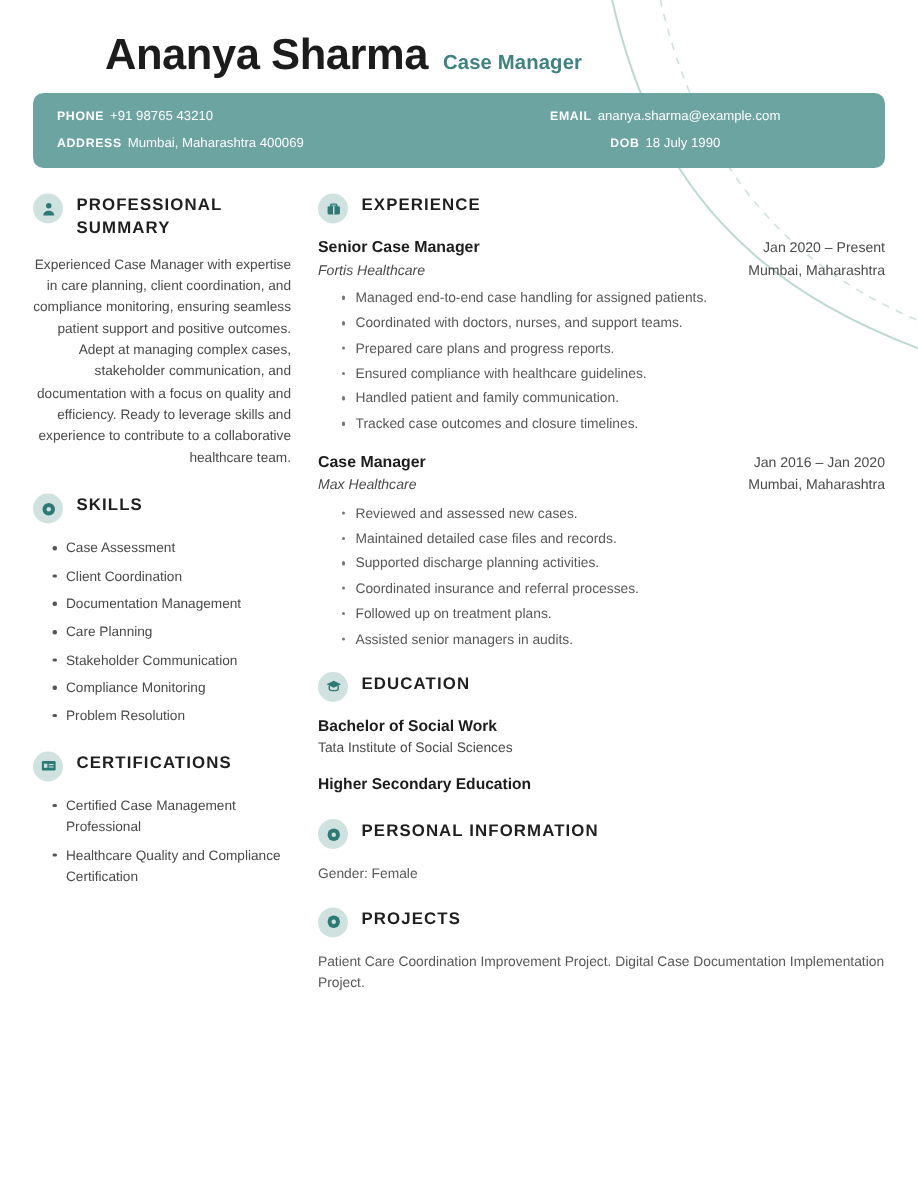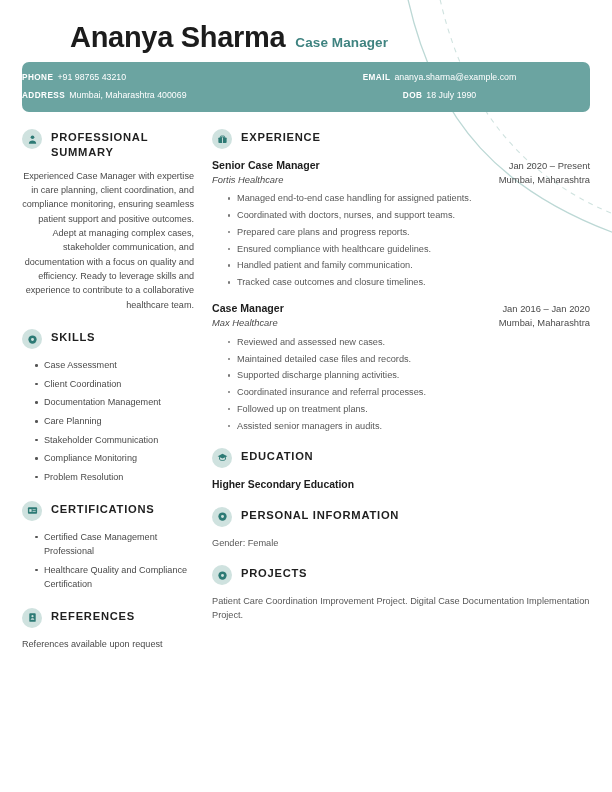--- a/index.html
+++ b/index.html
@@ -58,21 +58,21 @@
     letter-spacing: 0.1px;
   }
 
   
   .contact-bar {
     margin-top: 10px;
     background: #6ba4a1;
     border-radius: 7px;
     color: #ffffff;
     display: flex;
-    padding: 9px 16px 10px 0;
+    padding: 9px 16px 10px 16px;
     box-sizing: border-box;
   }
   .contact-col {
     flex: 1;
     display: flex;
     flex-direction: column;
     gap: 4px;
   }
   .contact-col.right { padding-left: 14px; text-align: center; }
   .contact-row {
@@ -351,33 +351,20 @@
             </svg>
           </span>
           <span class="sec-title">CERTIFICATIONS</span>
         </div>
         <ul class="bullets">
           <li>Certified Case Management Professional</li>
           <li>Healthcare Quality and Compliance Certification</li>
         </ul>
       </div>
 
-      <div class="sec">
-        <div class="sec-head">
-          <span class="sec-icon">
-            <svg width="11" height="11" viewBox="0 0 24 24">
-              <rect x="5" y="2.5" width="14" height="19" rx="2" fill="#2d7a75"></rect>
-              <circle cx="12" cy="9" r="2.4" fill="#cfe2df"></circle>
-              <path d="M8 17c0-2.2 1.8-3.6 4-3.6s4 1.4 4 3.6z" fill="#cfe2df"></path>
-            </svg>
-          </span>
-          <span class="sec-title">REFERENCES</span>
-        </div>
-        <div class="plain-text">References available upon request</div>
-      </div>
 
     </div>
 
     <div class="col-right">
 
       <div class="sec-right">
         <div class="sec-head">
           <span class="sec-icon">
             <svg width="11" height="11" viewBox="0 0 24 24">
               <path d="M9 4.5h6a1.5 1.5 0 0 1 1.5 1.5v1.5h-9V6A1.5 1.5 0 0 1 9 4.5z" fill="none" stroke="#2d7a75" stroke-width="2"></path>
@@ -431,20 +418,24 @@
         <div class="sec-head">
           <span class="sec-icon">
             <svg width="11" height="11" viewBox="0 0 24 24">
               <path d="M12 4 1.5 9 12 14l10.5-5z" fill="#2d7a75"></path>
               <path d="M5.5 11.2v4.3c0 1.6 2.9 2.9 6.5 2.9s6.5-1.3 6.5-2.9v-4.3" fill="none" stroke="#2d7a75" stroke-width="2.1"></path>
             </svg>
           </span>
           <span class="sec-title">EDUCATION</span>
         </div>
         <div class="edu-entry">
+          <div class="edu-degree">Bachelor of Social Work</div>
+          <div class="edu-school">Tata Institute of Social Sciences</div>
+        </div>
+        <div class="edu-entry">
           <div class="edu-degree">Higher Secondary Education</div>
         </div>
       </div>
 
       <div class="sec-right">
         <div class="sec-head">
           <span class="sec-icon">
             <svg width="11" height="11" viewBox="0 0 24 24">
               <circle cx="12" cy="12" r="9" fill="#2d7a75"></circle>
               <circle cx="12" cy="12" r="3.2" fill="#cfe2df"></circle>

